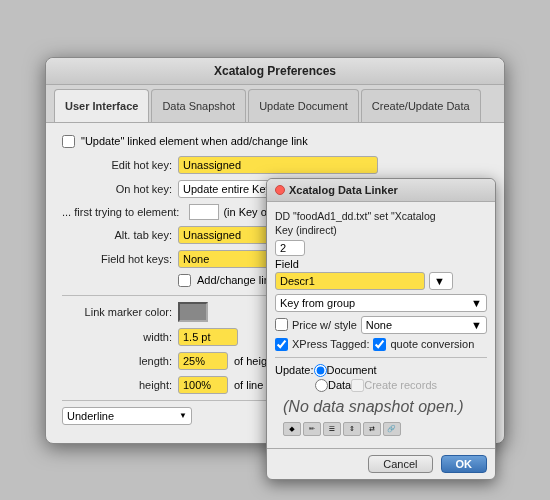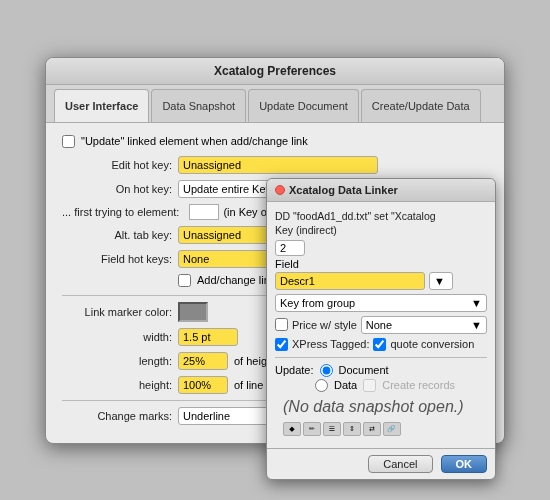--- a/index.html
+++ b/index.html
@@ -202,21 +202,20 @@
       padding: 1px 4px;
       margin-bottom: 4px;
     }
     .update-section {
       margin: 4px 0;
       font-size: 11px;
     }
     .radio-row {
       display: flex;
       align-items: center;
-      gap: 6px;
       margin-bottom: 2px;
     }
     .radio-row input { margin: 0; }
     .bottom-bar {
       display: flex;
       justify-content: flex-end;
       gap: 8px;
       padding: 6px 8px;
       border-top: 1px solid #aaa;
     }
@@ -341,21 +340,20 @@
 
     <div class="row">
       <label>height:</label>
       <input type="text" style="width: 50px;" value="100%">
       <span style="margin-left:6px;">of line height</span>
     </div>
 
     <hr class="divider">
 
     <div class="row">
-      <label>Change marks:</label>
       <div class="select-box" style="width:130px;">
         <span>Underline</span>
         <span class="arrow">▼</span>
       </div>
     </div>
   </div>
 
   <div class="float-dialog">
     <div class="float-title">
       <span class="close-dot"></span>

